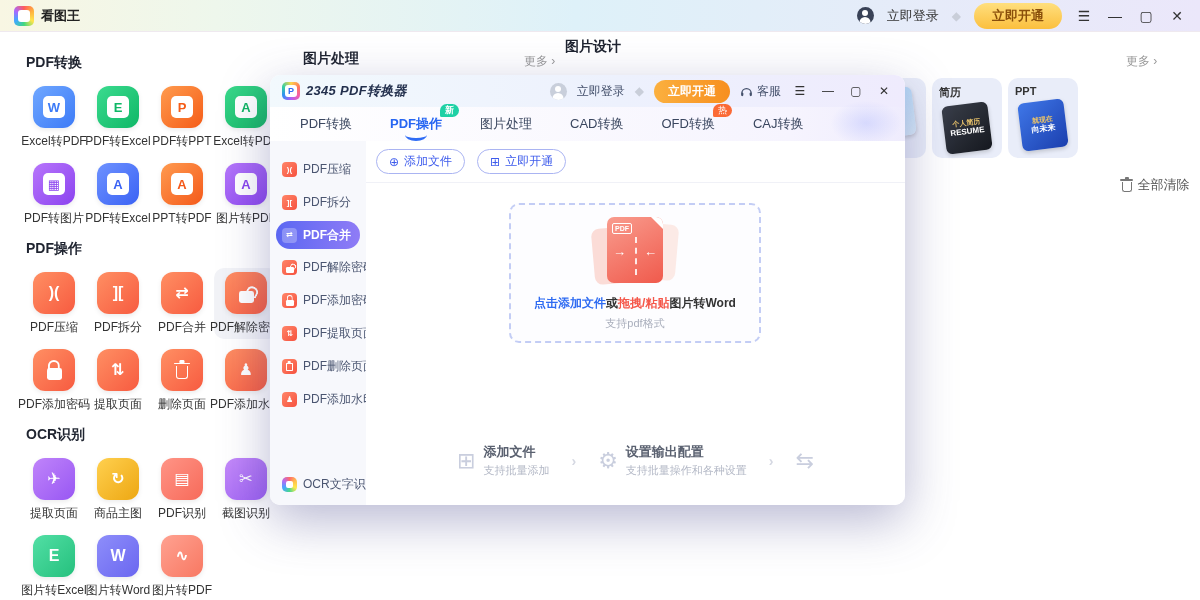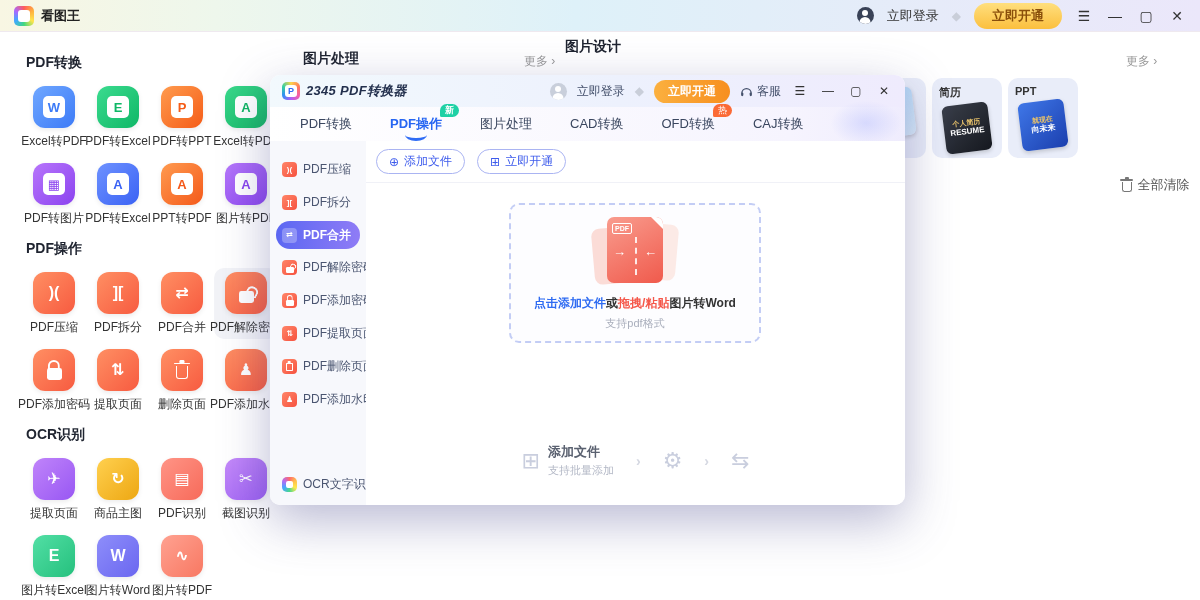--- a/index.html
+++ b/index.html
@@ -454,20 +454,24 @@
             <div class="step">
               <span class="step-icon">⊞</span>
               <div>
                 <div class="step-tt">添加文件</div>
                 <div class="step-dd">支持批量添加</div>
               </div>
             </div>
             <span class="step-chev">›</span>
             <div class="step">
               <span class="step-icon">⚙</span>
+              <div>
+                <div class="step-tt">设置输出配置</div>
+                <div class="step-dd">支持批量操作和各种设置</div>
+              </div>
             </div>
             <span class="step-chev">›</span>
             <div class="step">
               <span class="step-icon">⇆</span>
             </div>
           </div>
       </div>
     </div>
   </div>
 </div>

